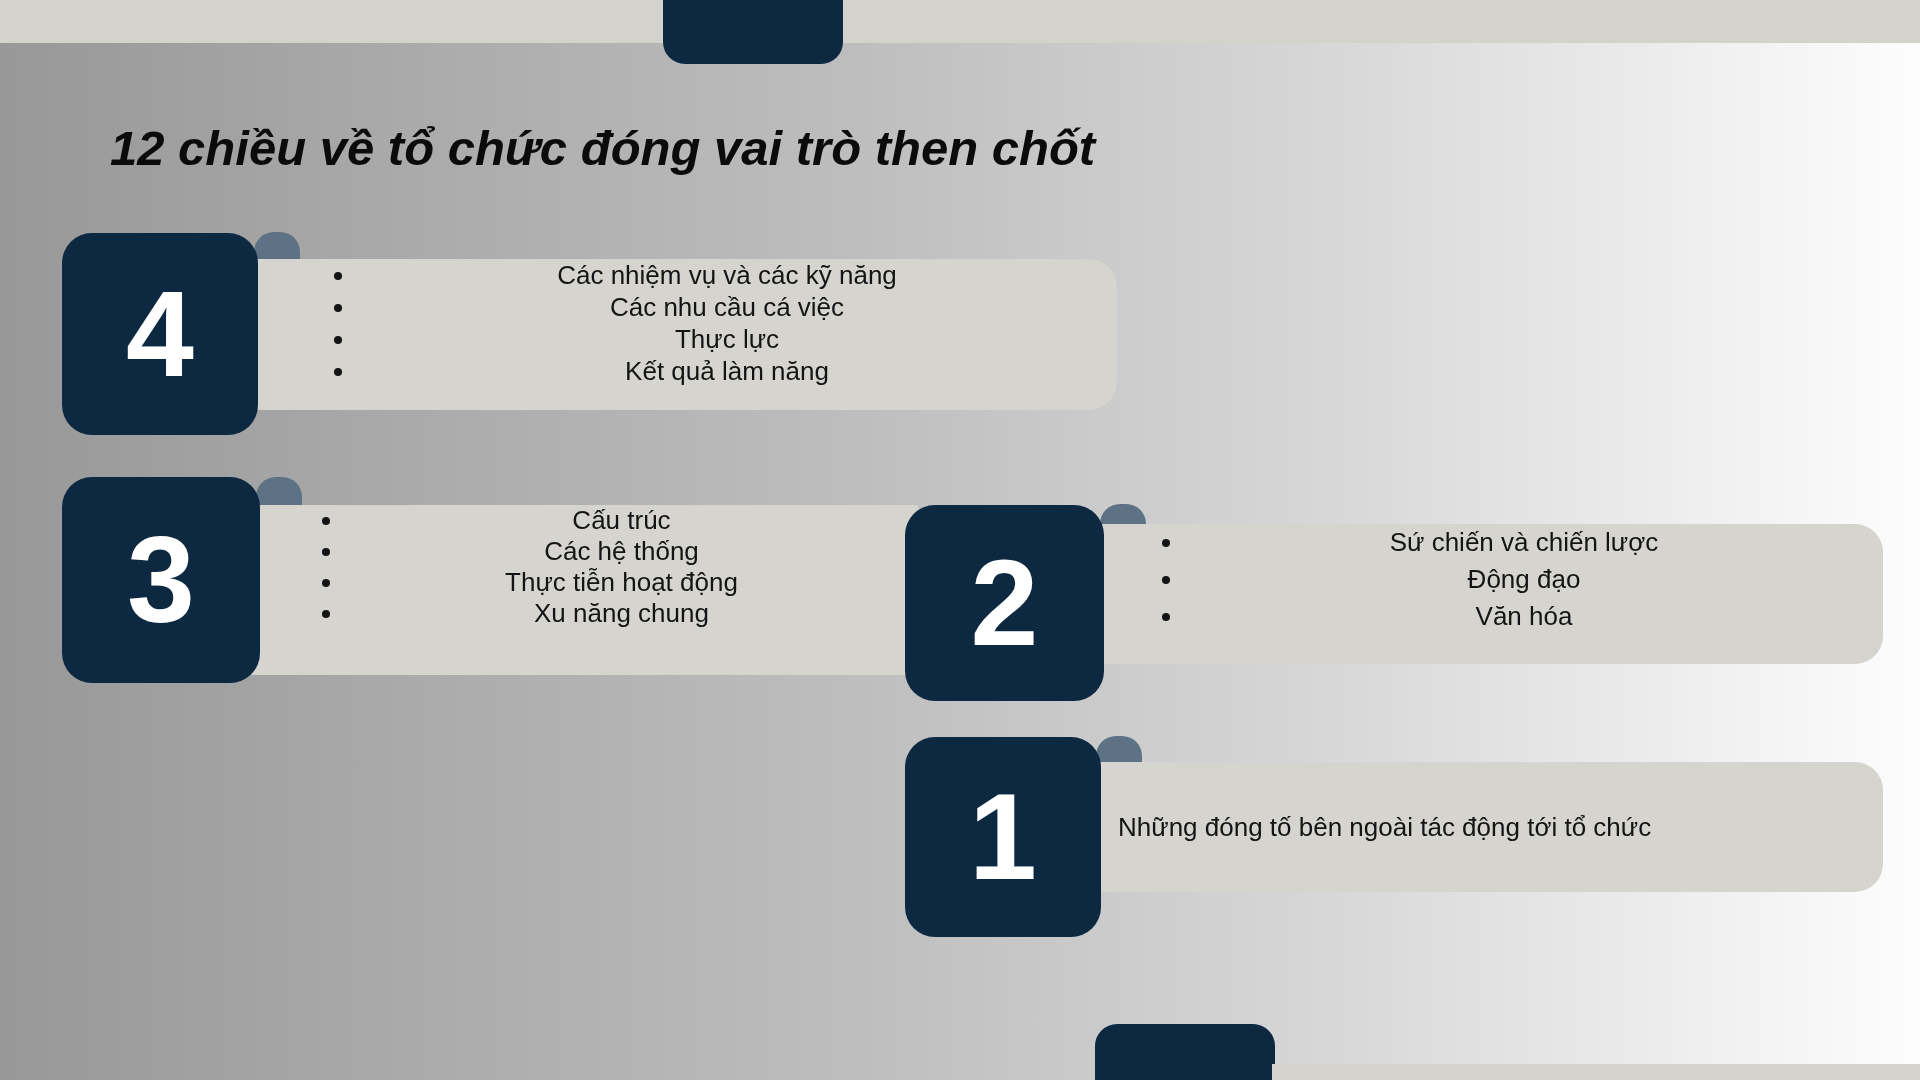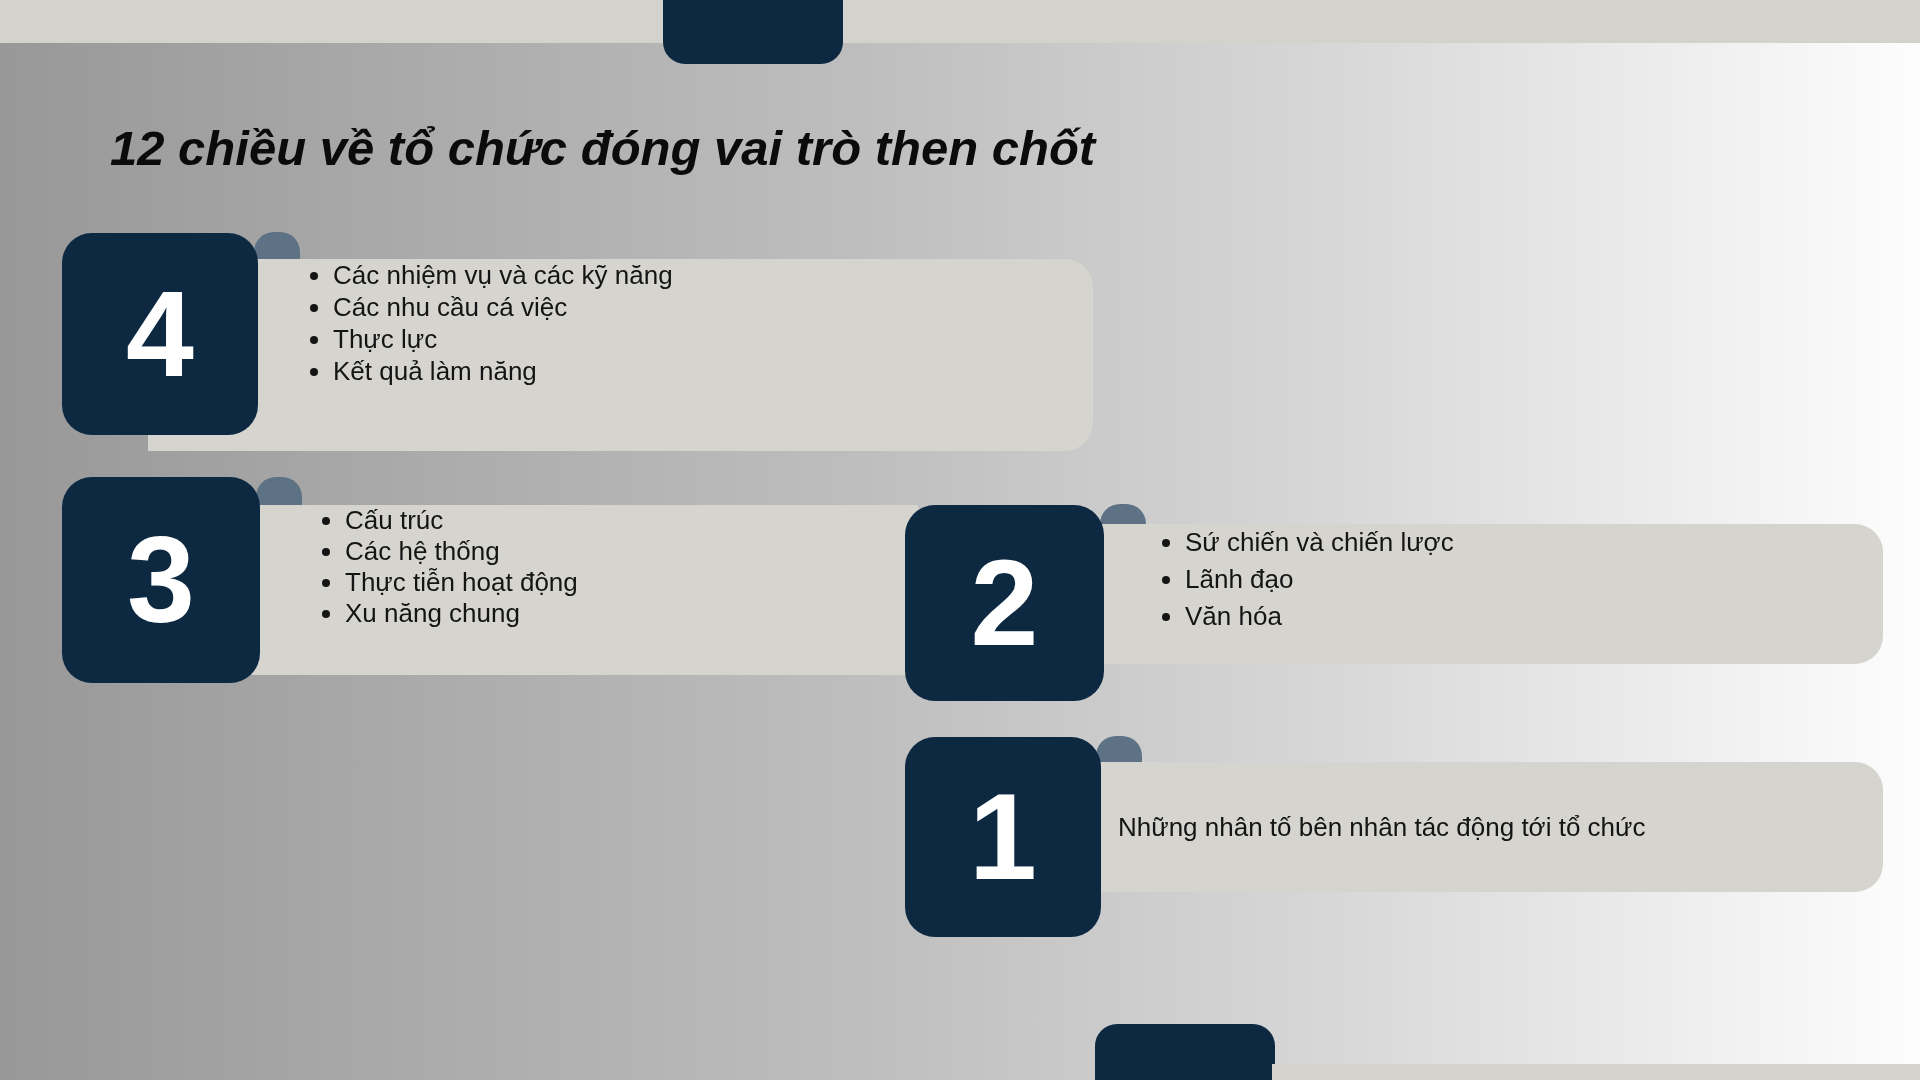--- a/index.html
+++ b/index.html
@@ -3,20 +3,21 @@
 <meta charset="utf-8">
 <style>
   * { box-sizing: border-box; }
   html, body { margin: 0; padding: 0; background: #666; }
   .slide {
     position: relative;
     width: 1920px; height: 1080px;
     overflow: hidden;
     background: linear-gradient(90deg, #989898 0%, #a9a9a9 20%, #bebebe 45%, #d8d8d8 70%, #fdfdfd 100%);
     font-family: "Liberation Sans", sans-serif;
+    text-align: center;
   }
 
   
   .top-bar    { position: absolute; left: 0; top: 0; width: 100%; height: 43px; background: #d3d2cd; }
   .top-tab    { position: absolute; left: 663px; top: 0; width: 180px; height: 64px;
                 background: #0d2942; border-radius: 0 0 22px 22px; }
   .bottom-tab { position: absolute; left: 1095px; top: 1024px; width: 180px; height: 56px;
                 background: #0d2942; border-radius: 22px 22px 0 0; }
   .bottom-bar { position: absolute; left: 1272px; top: 1064px; width: 648px; height: 16px; background: #d3d2cd; }
 
@@ -50,21 +51,21 @@
   .pt15 { padding-top: 15px; }
 
   .plain-text {
     display: flex; align-items: center; height: 100%;
     padding-left: 118px; font-size: 26px; color: #141414; margin: 0;
   }
 
   
   .sq4    { left: 62px;  top: 233px; width: 196px; height: 202px; }
   .curl4  { left: 254px; top: 232px; }
-  .sheet4 { left: 148px; top: 259px; width: 945px; height: 192px; }
+  .sheet4 { left: 172px; top: 259px; width: 945px; height: 151px; }
   
   .sq3    { left: 62px;  top: 477px; width: 198px; height: 206px; }
   .curl3  { left: 256px; top: 477px; }
   .sheet3 { left: 160px; top: 505px; width: 758px; height: 170px; }
   
   .sq2    { left: 905px;  top: 505px; width: 199px; height: 196px; }
   .curl2  { left: 1100px; top: 504px; }
   .sheet2 { left: 1000px; top: 524px; width: 883px; height: 140px; }
   
   .sq1    { left: 905px;  top: 737px; width: 196px; height: 200px; }
@@ -106,29 +107,29 @@
     </ul>
   </div>
   <div class="numcard sq3">
     <span>3</span>
   </div>
 
   <div class="curl curl2"></div>
   <div class="sheet sheet2 round-right">
     <ul class="bullets lh37 pt15">
       <li>Sứ chiến và chiến lược</li>
-      <li>Lãnh đạo</li>
+      <li>Động đạo</li>
       <li>Văn hóa</li>
     </ul>
   </div>
   <div class="numcard sq2">
     <span>2</span>
   </div>
 
   <div class="curl curl1"></div>
   <div class="sheet sheet1 round-right">
-    <p class="plain-text">Những nhân tố bên nhân tác động tới tổ chức</p>
+    <p class="plain-text">Những đóng tố bên ngoài tác động tới tổ chức</p>
   </div>
   <div class="numcard sq1">
     <span>1</span>
   </div>
 
 </div>
 
 </body></html>

